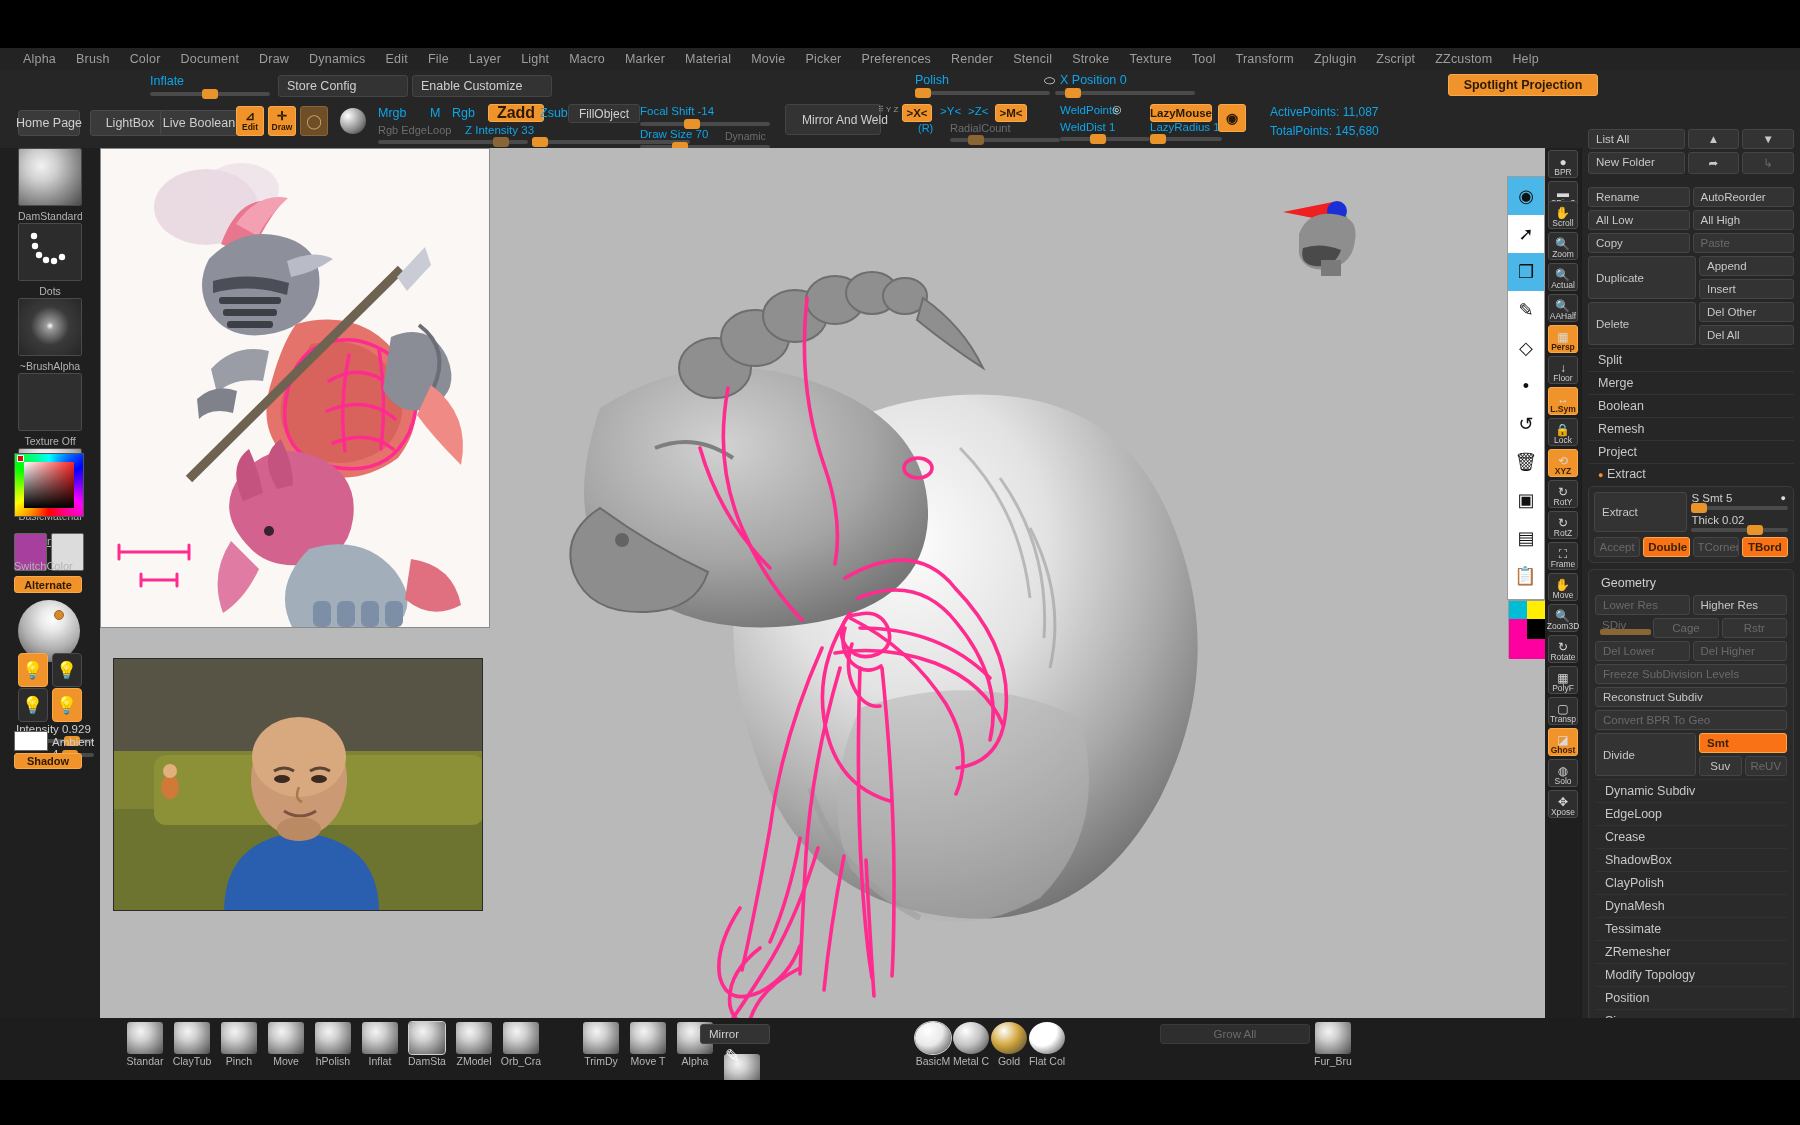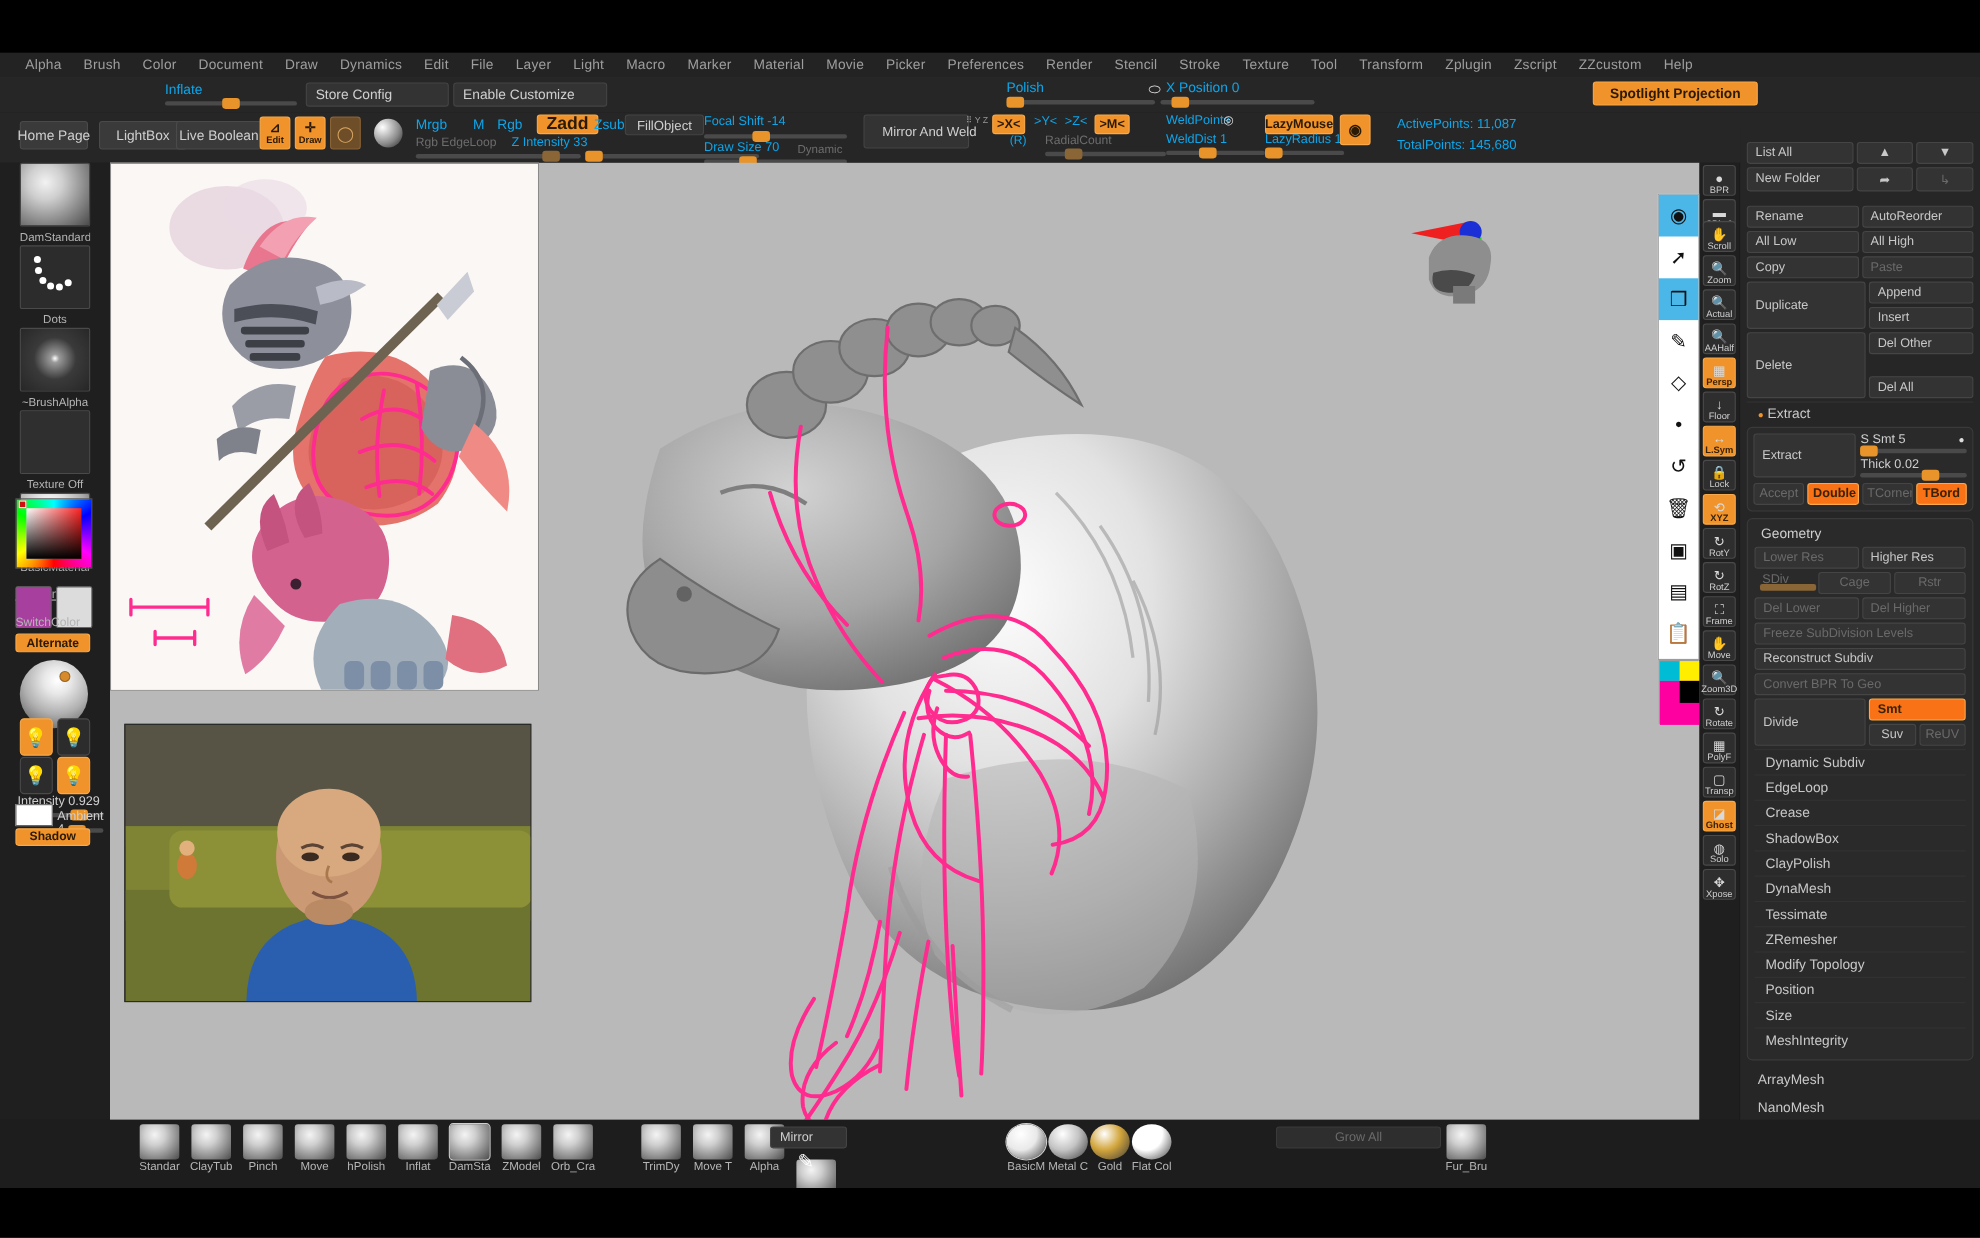--- a/index.html
+++ b/index.html
@@ -700,26 +700,33 @@
 
     <div class="rp-row" style="align-items:stretch;">
       <div class="rp-btn" style="display:flex;align-items:center;">Duplicate</div>
       <div style="flex:1;display:flex;flex-direction:column;gap:3px;">
         <div class="rp-btn">Append</div>
         <div class="rp-btn">Insert</div>
       </div>
     </div>
     <div class="rp-row" style="align-items:stretch;">
       <div class="rp-btn" style="display:flex;align-items:center;">Delete</div>
-      <div style="flex:1;display:flex;flex-direction:column;gap:20px;">
+      <div style="flex:1;display:flex;flex-direction:column;gap:3px;">
         <div class="rp-btn">Del Other</div>
         <div class="rp-btn">Del All</div>
       </div>
     </div>
 
+    <div class="rp-list" id="rp-ops">
+        <div class="item">Split</div>
+        <div class="item">Merge</div>
+        <div class="item">Boolean</div>
+        <div class="item">Remesh</div>
+        <div class="item">Project</div>
+      </div>
 
     <div style="margin:0 6px;padding:3px 0 3px 10px;font-size:12.5px;color:#c8c8c8;border-top:1px solid #323232;">
       <span style="color:#f0932b;font-size:9px;">●</span>
       <span>Extract</span>
     </div>
     <div style="margin:2px 6px 6px;border:1px solid #3a3a3a;border-radius:5px;padding:5px;background:#2a2a2a;">
       <div style="display:flex;gap:4px;">
         <div class="rp-btn" style="flex:1;display:flex;align-items:center;height:40px;">Extract</div>
         <div style="flex:1.2;">
           <div style="font-size:11.5px;color:#cfcfcf;position:relative;">

